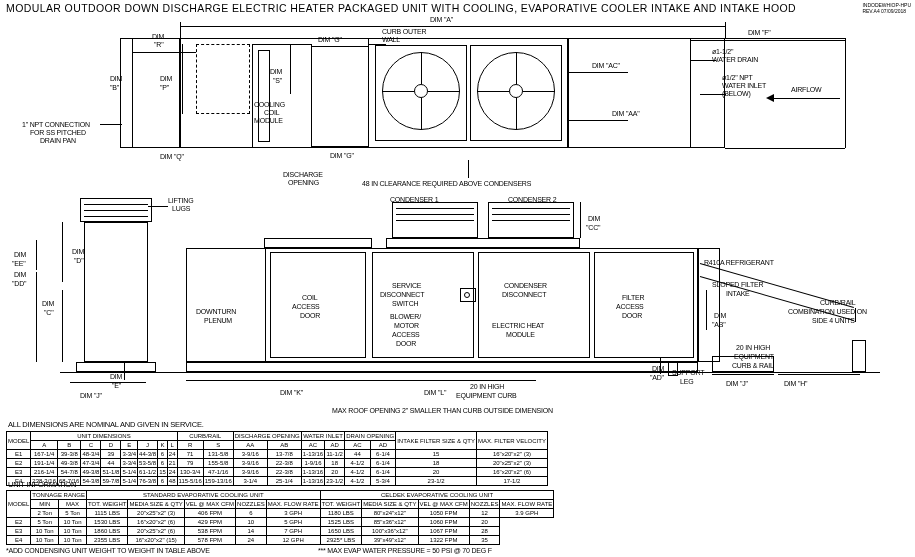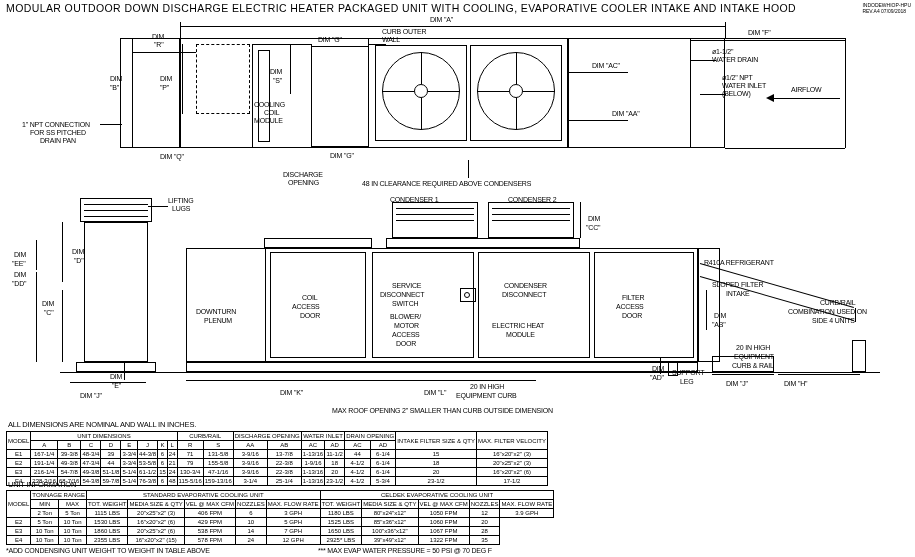--- a/index.html
+++ b/index.html
@@ -227,21 +227,21 @@
   <div class="t" style="left:672px;top:369px;">SUPPORT</div>
   <div class="t" style="left:680px;top:378px;">LEG</div>
   <div class="t" style="left:726px;top:380px;">DIM "J"</div>
   <div class="t" style="left:784px;top:380px;">DIM "H"</div>
   <div class="t" style="left:736px;top:344px;">20 IN HIGH</div>
   <div class="t" style="left:734px;top:353px;">EQUIPMENT</div>
   <div class="t" style="left:732px;top:362px;">CURB &amp; RAIL</div>
   <div class="t" style="left:332px;top:407px;">MAX ROOF OPENING 2" SMALLER THAN CURB OUTSIDE DIMENSION</div>
 </div>
 
-<div class="t" style="left:8px;top:421px;font-size:7.5px;">ALL DIMENSIONS ARE NOMINAL AND WALL IN INCHES.</div>
+<div class="t" style="left:8px;top:421px;font-size:7.5px;">ALL DIMENSIONS ARE NOMINAL AND GIVEN IN SERVICE.</div>
 
 <table style="left:6px;top:431px;">
   <tbody>
       <tr class="tblhead">
     <td rowspan="2">MODEL</td>
     <td colspan="8">UNIT DIMENSIONS</td>
     <td colspan="2">CURB/RAIL</td>
     <td colspan="2">DISCHARGE OPENING</td>
     <td colspan="2">WATER INLET</td>
     <td colspan="2">DRAIN OPENING</td>

